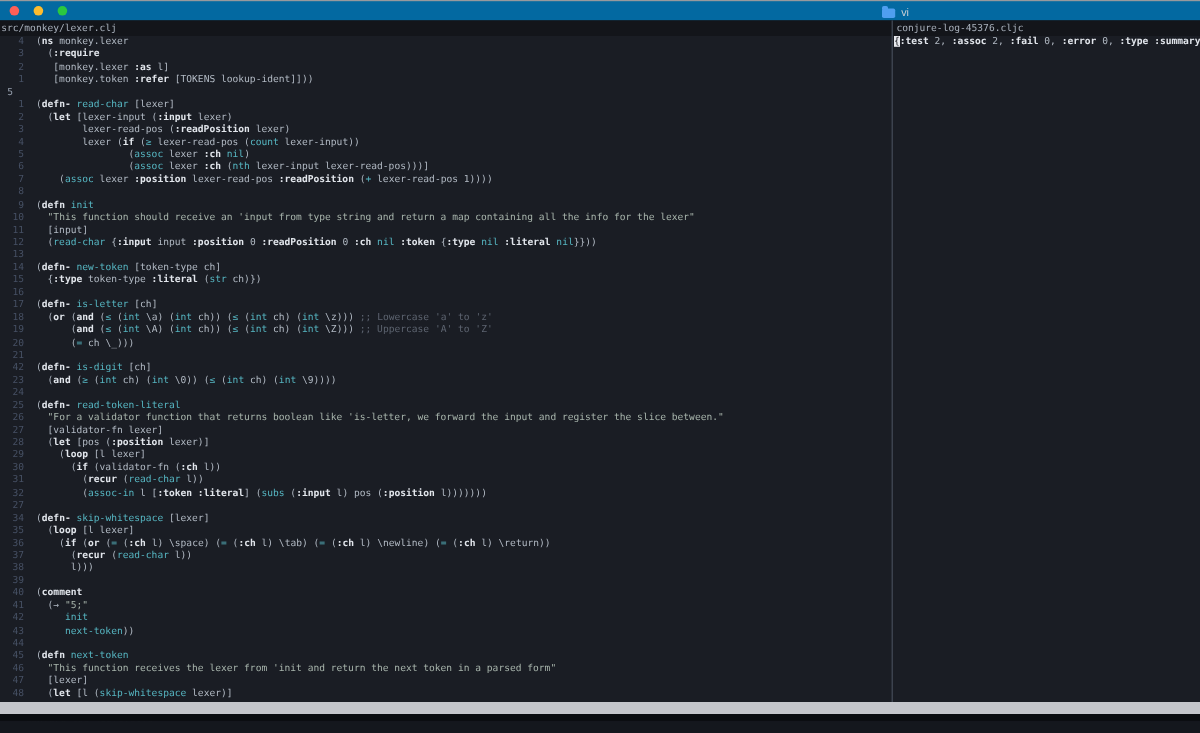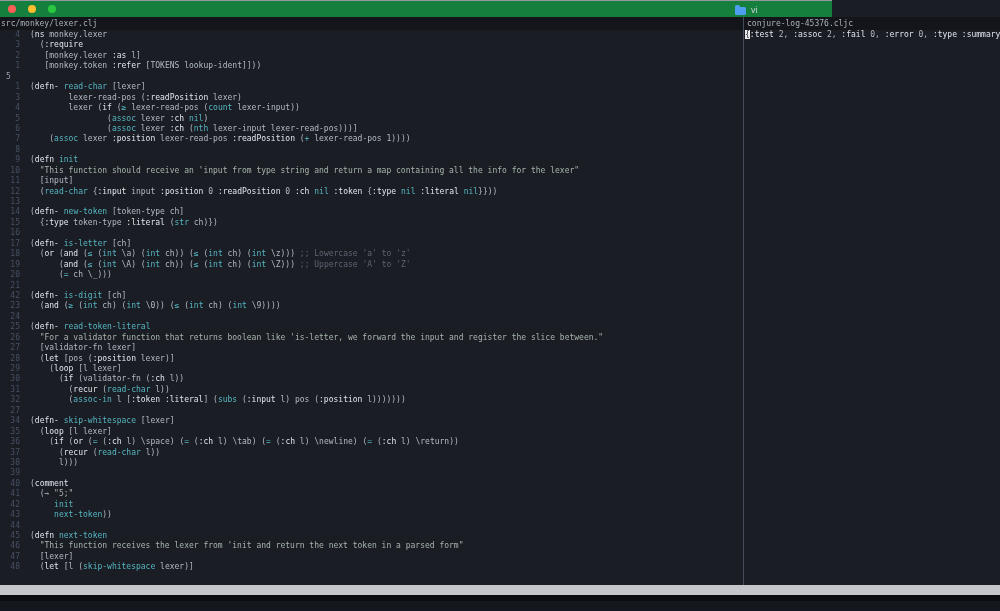--- a/index.html
+++ b/index.html
@@ -1,21 +1,21 @@
 <!DOCTYPE html>
 <html><head>
 <meta charset="utf-8">
 <style>
   * { margin:0; padding:0; box-sizing:border-box; }
   html,body { width:1000px; height:611px; overflow:hidden; background:#1a1d24; }
   .window { position:absolute; inset:0; font-family:"DejaVu Sans Mono",monospace; }
 
   
-  .titlebar { position:absolute; left:0; top:0; width:832px; height:17px;
-              background:#15803d; border-top:1px solid #97999d; }
+  .titlebar { position:absolute; left:0; top:0; width:1000px; height:17px;
+              background:#0369a1; border-top:1px solid #97999d; }
   .traffic { position:absolute; left:8px; top:4px; display:flex; gap:12px; }
   .tl { width:8px; height:8px; border-radius:50%; display:block; }
   .titlewrap { position:absolute; left:735px; top:3px; height:12px;
                display:flex; align-items:center; gap:5px; }
   .foldericon { position:relative; width:11px; height:8px; background:#4f9ff0;
                 border-radius:1.5px; margin-top:1px; }
   .foldericon::before { content:""; position:absolute; left:0; top:-2px;
                 width:5px; height:3px; background:#4f9ff0;
                 border-radius:1.5px 1.5px 0 0; }
   .wintitle { font-family:"Liberation Sans",sans-serif; font-size:9px;
@@ -30,21 +30,21 @@
   .wb-right { left:747px; }
 
   
   .code-pane { position:absolute; left:0; top:30px; width:743px; height:555px;
                overflow:hidden; }
   .row { height:10.45px; line-height:10.45px; font-size:8px; white-space:pre; }
   .ln { display:inline-block; width:20px; text-align:right; margin-right:10px;
         color:#465064; }
   .ln.lncur { width:14px; padding-left:6px; text-align:left; color:#97a0ae; }
   .d { color:#b2bac4; }
-  .k { color:#e2e6ec; font-weight:normal;margin-top:15px; }
+  .k { color:#e2e6ec; font-weight:bold;margin-top:15px; }
   .f { color:#56b6c2; }
   .s { color:#a8b5ac; }
   .c { color:#5d6470; }
   .cur { background:#e8eaee; color:#16181d; }
 
   .vsep { position:absolute; left:743px; top:17px; width:1px; height:568px;
           background:#454c59; }
 
   .log-pane { position:absolute; left:745px; top:30px; width:255px; height:555px;
               overflow:hidden; }
@@ -84,20 +84,21 @@
     <span class="wb wb-right">conjure-log-45376.cljc</span>
   </div>
 
   <div class="code-pane" id="code-area">
       <div class="row"><span class="ln">4</span><span class="d">(</span><span class="k">ns</span><span class="d"> monkey.lexer</span></div>
       <div class="row"><span class="ln">3</span><span class="d">  (</span><span class="k">:require</span></div>
       <div class="row"><span class="ln">2</span><span class="d">   [monkey.lexer </span><span class="k">:as</span><span class="d"> l]</span></div>
       <div class="row"><span class="ln">1</span><span class="d">   [monkey.token </span><span class="k">:refer</span><span class="d"> [TOKENS lookup-ident]]))</span></div>
       <div class="row"><span class="ln lncur">5</span></div>
       <div class="row"><span class="ln">1</span><span class="d">(</span><span class="k">defn-</span><span class="d"> </span><span class="f">read-char</span><span class="d"> [lexer]</span></div>
+      <div class="row"><span class="ln">2</span><span class="d">  (</span><span class="k">let</span><span class="d"> [lexer-input (</span><span class="k">:input</span><span class="d"> lexer)</span></div>
       <div class="row"><span class="ln">3</span><span class="d">        lexer-read-pos (</span><span class="k">:readPosition</span><span class="d"> lexer)</span></div>
       <div class="row"><span class="ln">4</span><span class="d">        lexer (</span><span class="k">if</span><span class="d"> (</span><span class="f">≥</span><span class="d"> lexer-read-pos (</span><span class="f">count</span><span class="d"> lexer-input))</span></div>
       <div class="row"><span class="ln">5</span><span class="d">                (</span><span class="f">assoc</span><span class="d"> lexer </span><span class="k">:ch</span><span class="d"> </span><span class="f">nil</span><span class="d">)</span></div>
       <div class="row"><span class="ln">6</span><span class="d">                (</span><span class="f">assoc</span><span class="d"> lexer </span><span class="k">:ch</span><span class="d"> (</span><span class="f">nth</span><span class="d"> lexer-input lexer-read-pos)))]</span></div>
       <div class="row"><span class="ln">7</span><span class="d">    (</span><span class="f">assoc</span><span class="d"> lexer </span><span class="k">:position</span><span class="d"> lexer-read-pos </span><span class="k">:readPosition</span><span class="d"> (</span><span class="f">+</span><span class="d"> lexer-read-pos 1))))</span></div>
       <div class="row"><span class="ln">8</span></div>
       <div class="row"><span class="ln">9</span><span class="d">(</span><span class="k">defn</span><span class="d"> </span><span class="f">init</span></div>
       <div class="row"><span class="ln">10</span><span class="d">  </span><span class="s">"This function should receive an 'input from type string and return a map containing all the info for the lexer"</span></div>
       <div class="row"><span class="ln">11</span><span class="d">  [input]</span></div>
       <div class="row"><span class="ln">12</span><span class="d">  (</span><span class="f">read-char</span><span class="d"> {</span><span class="k">:input</span><span class="d"> input </span><span class="k">:position</span><span class="d"> 0 </span><span class="k">:readPosition</span><span class="d"> 0 </span><span class="k">:ch</span><span class="d"> </span><span class="f">nil</span><span class="d"> </span><span class="k">:token</span><span class="d"> {</span><span class="k">:type</span><span class="d"> </span><span class="f">nil</span><span class="d"> </span><span class="k">:literal</span><span class="d"> </span><span class="f">nil</span><span class="d">}}))</span></div>

